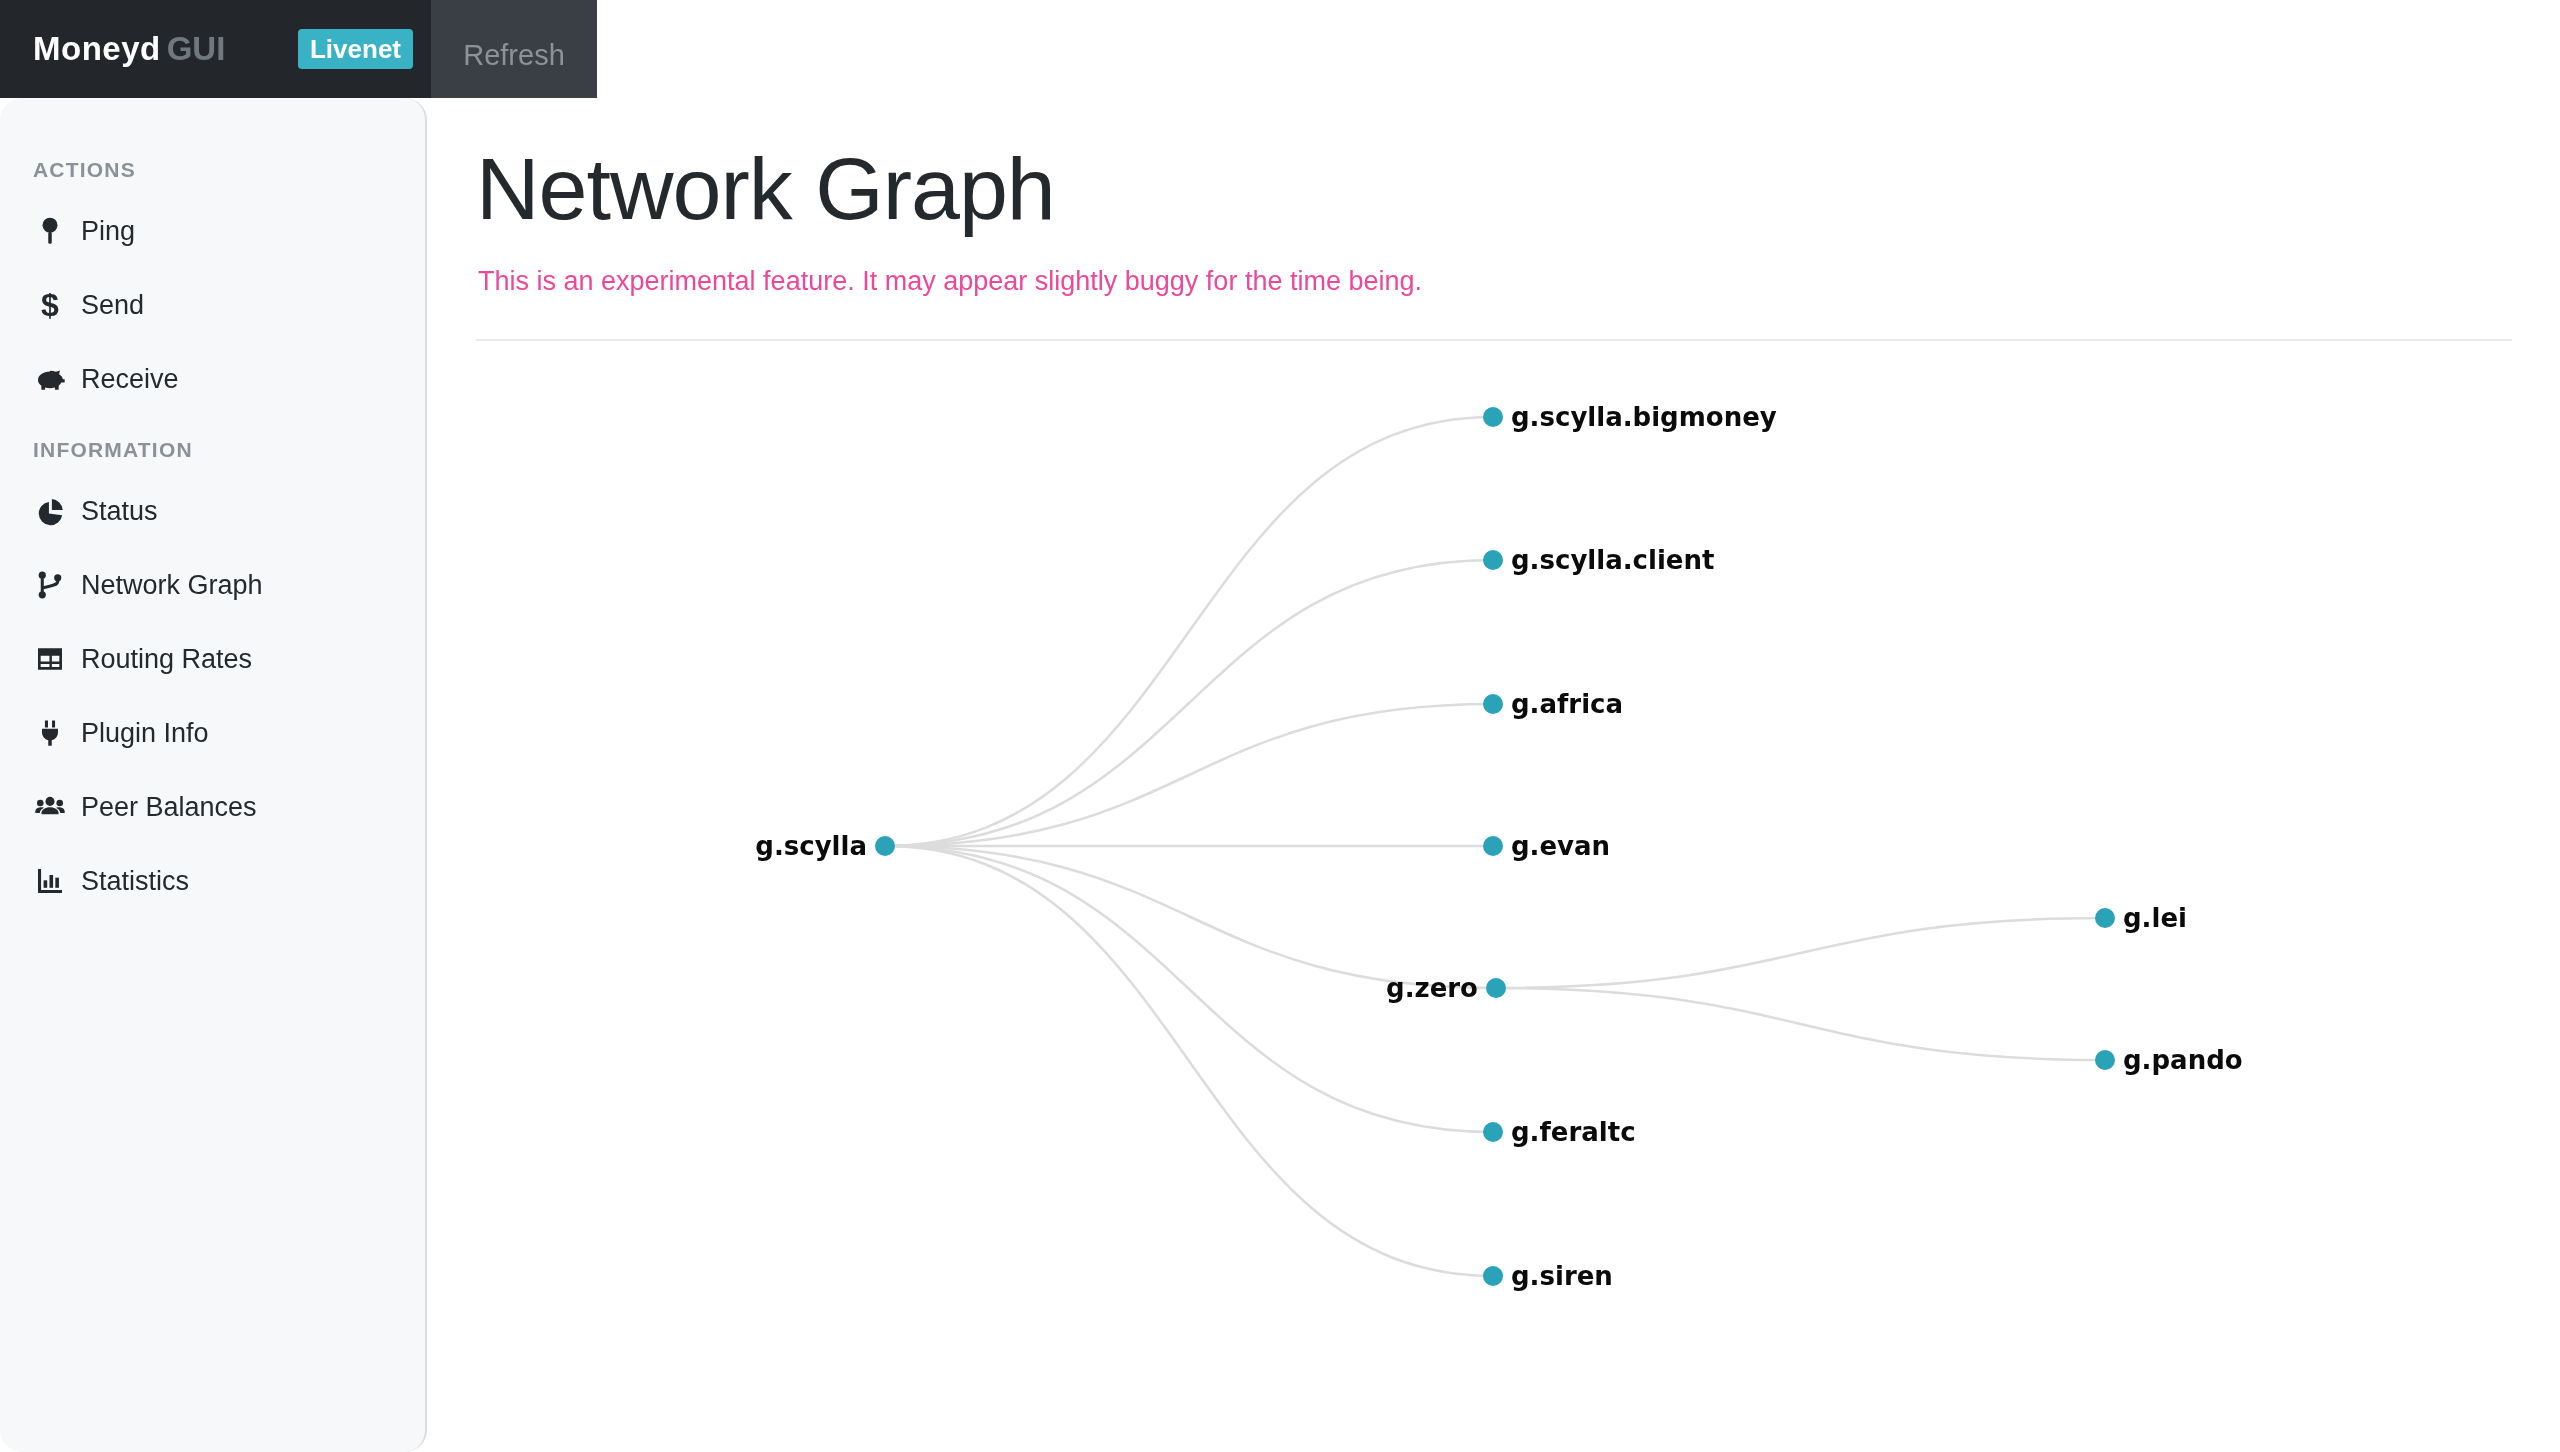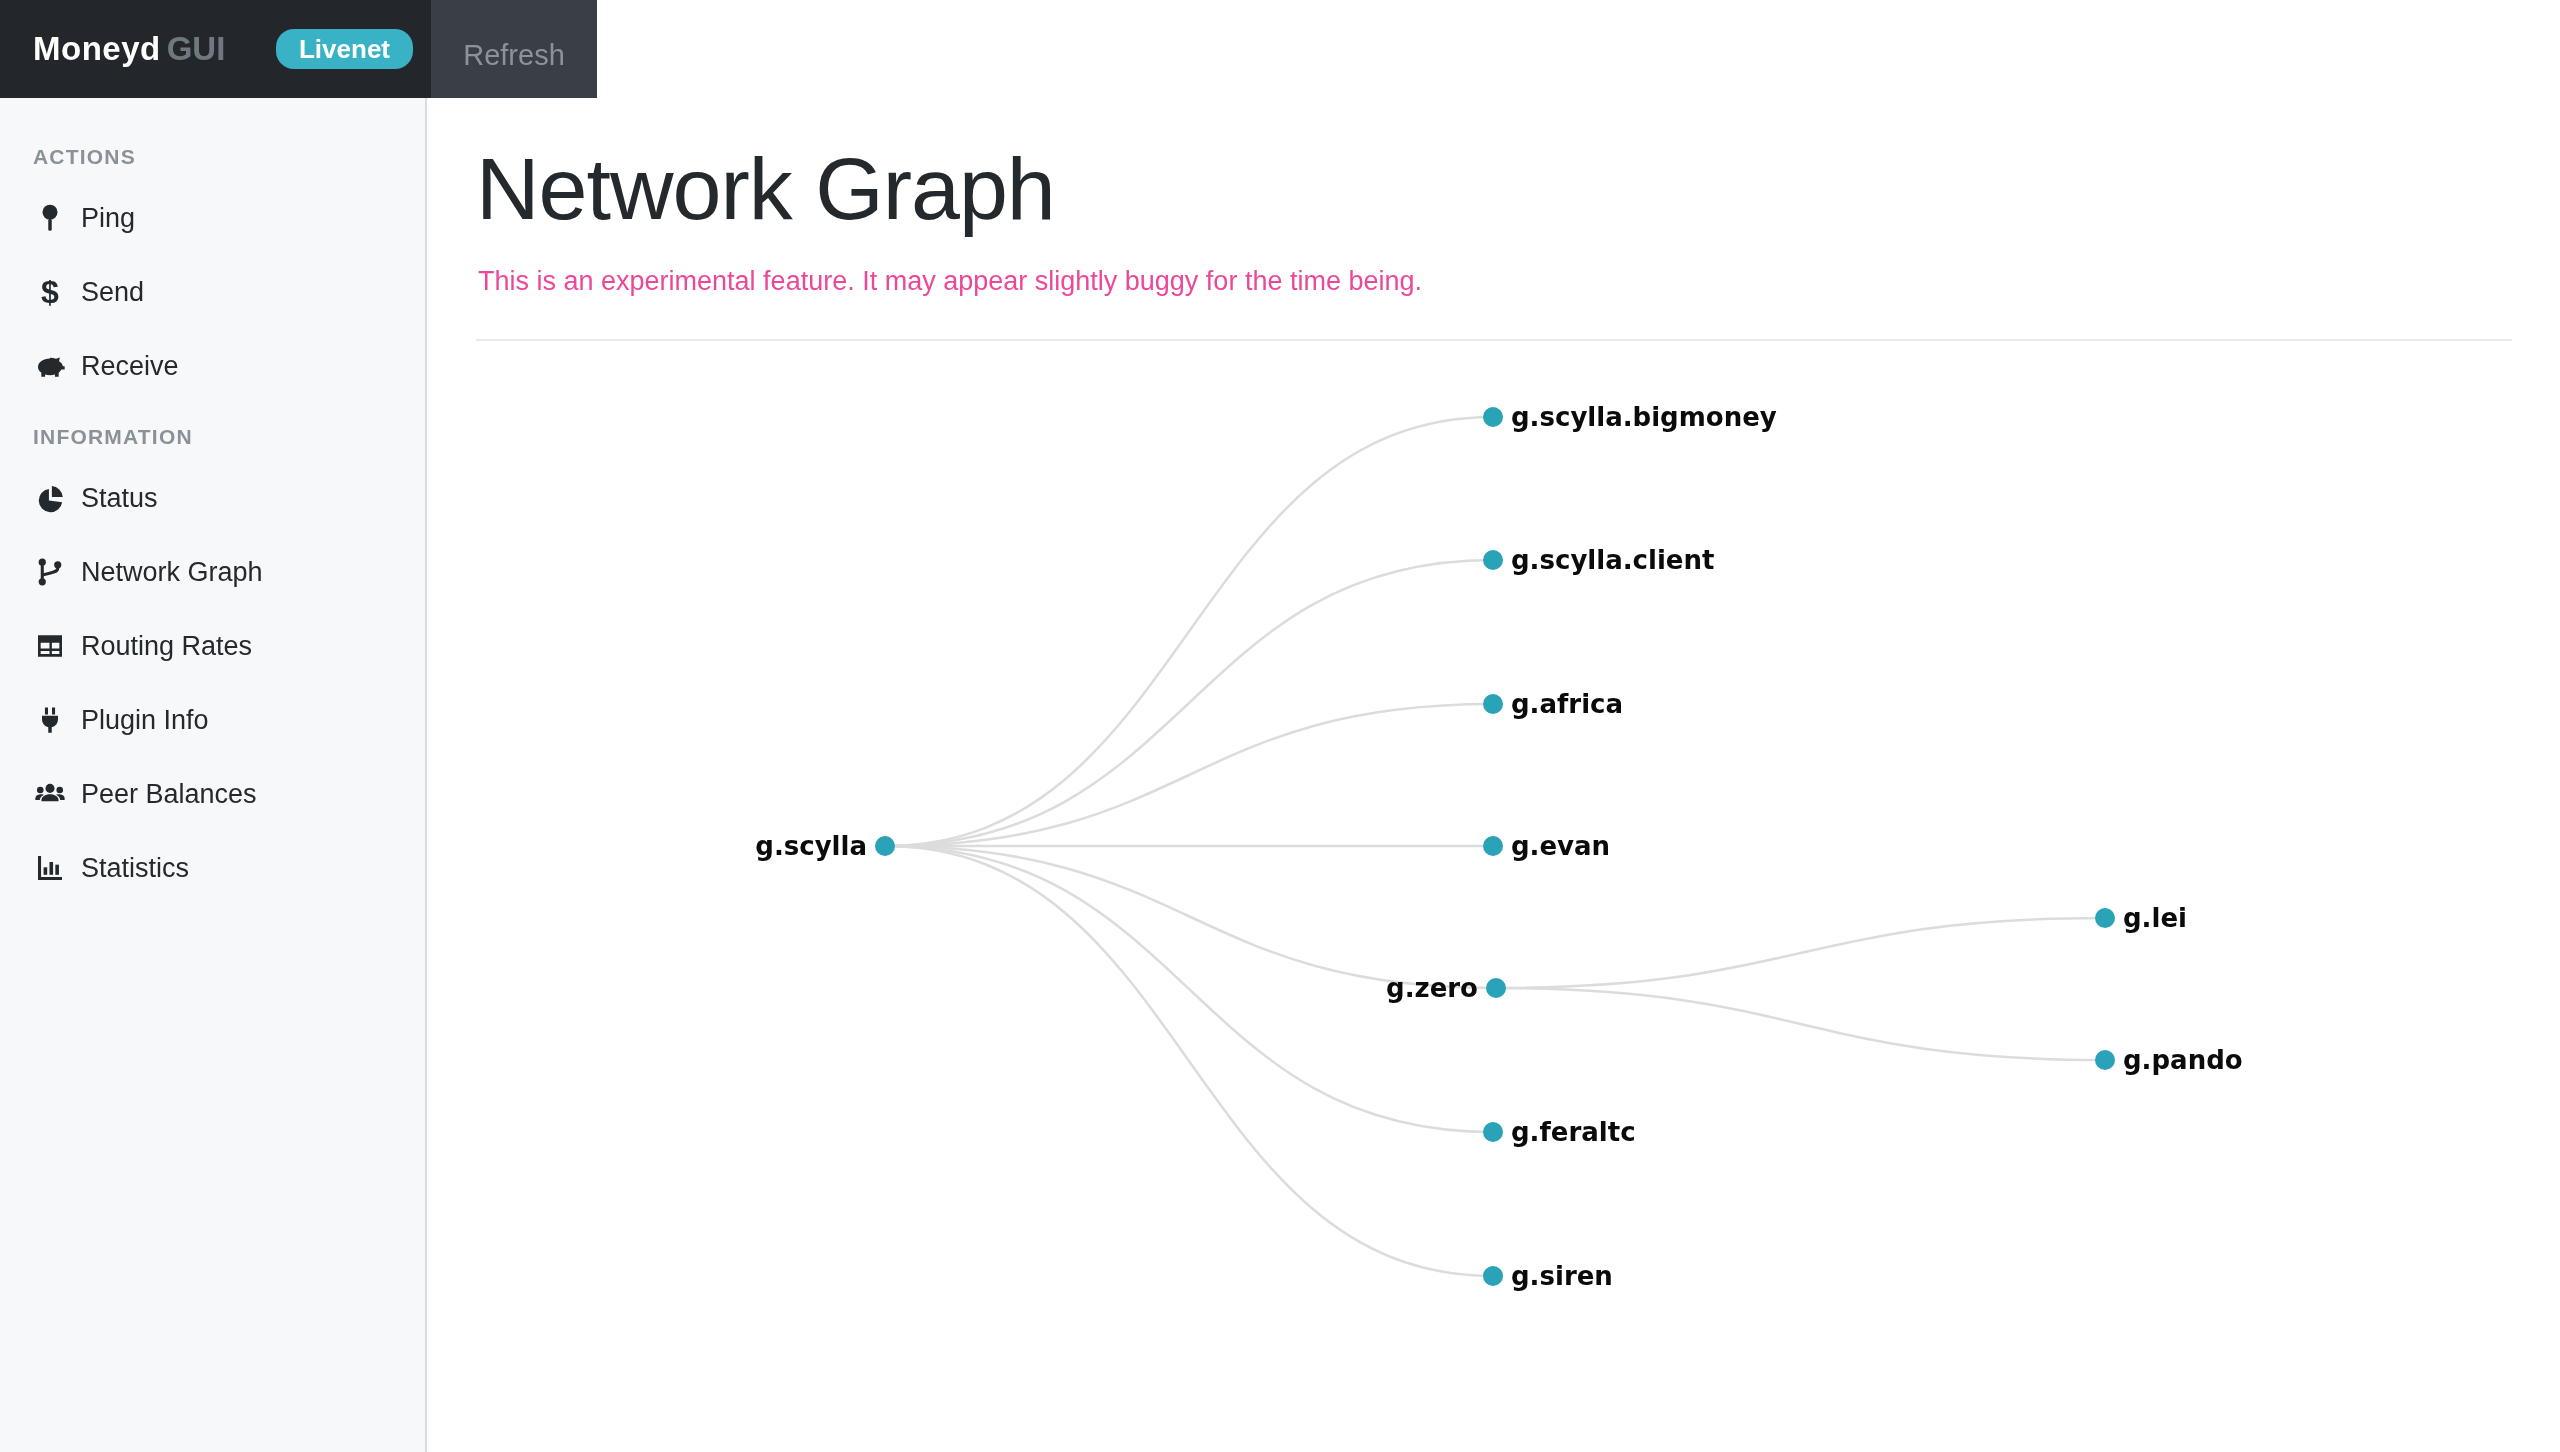--- a/index.html
+++ b/index.html
@@ -6,33 +6,33 @@
   html,body { width:2560px; height:1452px; overflow:hidden; background:#fff;
               font-family:"Liberation Sans", sans-serif; }
 
   
   .topbar { position:absolute; top:0; left:0; width:2560px; height:98px; display:flex; }
   .brand-area { width:431px; height:98px; background:#23272b; display:flex;
                 align-items:center; padding:0 18px 0 33px; flex-shrink:0; }
   .brand { font-size:33px; font-weight:bold; color:#ffffff; letter-spacing:.5px; }
   .brand-suffix { font-size:33px; font-weight:bold; color:#70787f; margin-left:6px; }
   .badge-livenet { margin-left:auto; background:#38b2c4; color:#fff; font-size:26px;
-                   font-weight:bold; padding:7px 23px; border-radius:18px; line-height:1; }
+                   font-weight:bold; padding:7px 12px; border-radius:4px; line-height:1; }
   .search-area { flex:1; background:#43484e; display:flex; align-items:center; }
   .search-input { width:100%; height:98px; background:transparent; border:none; outline:none;
                   color:#cfd4d9; font-size:30px; padding-left:33px;
                   font-family:"Liberation Sans", sans-serif; }
   .search-input::placeholder { color:#7b8289; opacity:1; }
   .refresh-btn { width:166px; height:110px; background:#3a3f45; border:none; cursor:pointer;
                  color:#8a939b; font-size:29px; text-align:center;
                  font-family:"Liberation Sans", sans-serif; }
 
   
   .sidebar { position:absolute; top:98px; left:0; width:427px; height:1354px;
-             background:#f7f8f9; border-right:2px solid #dadde0; padding-top:47px; }
+             background:#f7f8f9; border-right:2px solid #dadde0; padding-top:60px;border-radius:22px; }
   .side-section { margin-bottom:22px; }
   .side-header { padding:0 33px; font-size:21px; font-weight:bold; color:#8a9199;
                  text-transform:uppercase; letter-spacing:1.2px; margin-bottom:12px; }
   .side-item { display:flex; align-items:center; height:74px; padding:0 33px;
                font-size:27px; color:#24292e; cursor:pointer; }
   .side-icon { width:34px; height:34px; margin-right:14px; color:#24292e;
                display:inline-flex; align-items:center; justify-content:center; flex-shrink:0; }
   .side-icon svg { width:32px; height:32px; fill:currentColor; }
 
   

